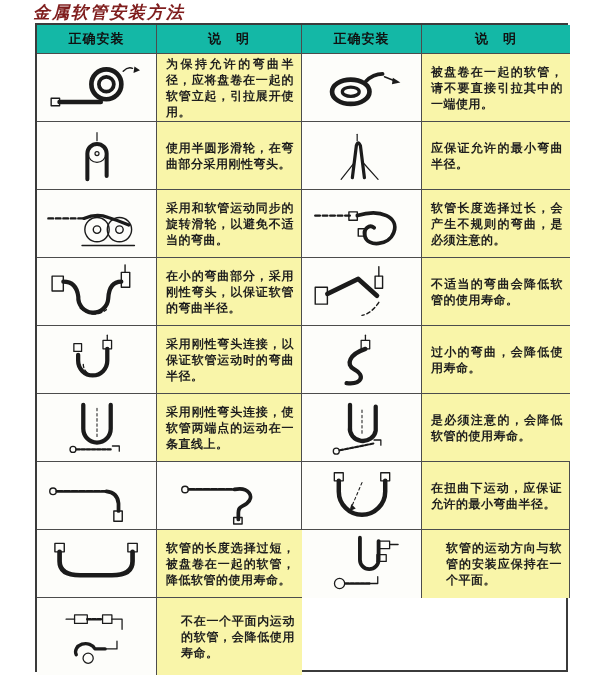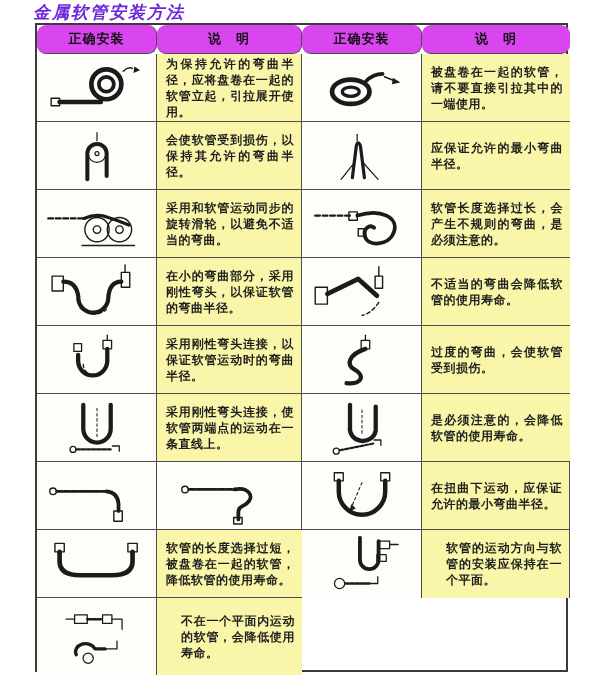--- a/index.html
+++ b/index.html
@@ -4,40 +4,40 @@
 <style>
   html,body{margin:0;padding:0;}
   body{
     width:600px;height:698px;position:relative;background:#ffffff;
     font-family:"Liberation Sans","DejaVu Sans",sans-serif;
     -webkit-font-smoothing:antialiased;
   }
   .page-title{
     position:absolute;left:33px;top:1px;margin:0;
     font-family:"DejaVu Serif","Liberation Serif",serif;
-    font-style:italic;font-weight:bold;font-size:17px;color:#6d28d9;
+    font-style:italic;font-weight:bold;font-size:17px;color:#7f1d1d;
     letter-spacing:2px;white-space:nowrap;
   }
   .install-table{
     position:absolute;left:35px;top:23px;width:533px;height:649px;
     display:grid;
     grid-template-columns:120px 145px 120px 148px;
     grid-template-rows:29px 68px 68px 68px 68px 68px 68px 68px 68px 77px;
     border:2px solid #3b3b3b;box-sizing:border-box;background:#fff;
   }
   .cell{
     box-sizing:border-box;
     border-right:1px solid #4c4c4c;border-bottom:1px solid #4c4c4c;
     overflow:hidden;
   }
   .cell.c4{border-right:none;}
   .cell.rlast{border-bottom:none;padding-left:24px;}
   .hcell{
-    background:#d946ef;display:flex;align-items:center;justify-content:center;
-    font-size:13px;font-weight:bold;color:#101010;letter-spacing:1px;border-radius:9px;
+    background:#14b8a6;display:flex;align-items:center;justify-content:center;
+    font-size:13px;font-weight:bold;color:#101010;letter-spacing:1px;
   }
   .tcell{
     background:#f9f5a9;display:flex;align-items:center;
     padding:4px 7px 4px 9px;
     font-size:12px;font-weight:bold;color:#1e1e1e;line-height:16px;
     letter-spacing:0.5px;text-align:justify;
   }
   .tcell span{width:100%;}
   .icell{
     background:#fdfdfa;display:flex;align-items:center;justify-content:center;
@@ -85,21 +85,21 @@
 
   <div class="cell icell c1">
     <svg width="90" height="60" viewBox="0 0 112 62">
       <path class="sk" d="M56,2 V12" stroke-width="1.5"></path>
       <circle class="sk" cx="56" cy="28" r="11" stroke-width="1.5"></circle>
       <circle class="sk" cx="56" cy="28" r="2.5" stroke-width="1.5"></circle>
       <path class="sk" d="M44,60 V28 A12,12 0 0 1 68,28 V56" stroke-width="5"></path>
     </svg>
   </div>
   <div class="cell tcell c2">
-      <span>会使软管受到损伤，以保持其允许的弯曲半径。</span>
+      <span>使用半圆形滑轮，在弯曲部分采用刚性弯头。</span>
     </div>
   <div class="cell icell c3">
     <svg width="90" height="60" viewBox="0 0 112 62">
       <path class="sk" d="M50,4 V12" stroke-width="1.5"></path>
       <path class="sk" d="M44,58 L49,18 Q51,11 54,18 L59,58" stroke-width="4"></path>
       <path class="sk" d="M46,40 L30,60" stroke-width="1.5"></path>
       <path class="sk" d="M58,40 L76,60" stroke-width="1.5"></path>
     </svg>
   </div>
   <div class="cell tcell c4">
@@ -170,21 +170,21 @@
       <span>采用刚性弯头连接，以保证软管运动时的弯曲半径。</span>
     </div>
   <div class="cell icell c3">
     <svg width="96" height="60" viewBox="0 0 112 62">
       <path class="sk" d="M60,2 V8" stroke-width="1.5"></path>
       <rect class="sk" x="55" y="8" width="10" height="10" stroke-width="1.5"></rect>
       <path class="sk" d="M60,18 C42,24 36,36 47,42 C60,49 56,60 38,58" stroke-width="5"></path>
     </svg>
   </div>
   <div class="cell tcell c4">
-      <span>过度的弯曲，会使软管受到损伤。</span>
+      <span>过小的弯曲，会降低使用寿命。</span>
     </div>
 
   <div class="cell icell c1">
     <svg width="96" height="60" viewBox="0 0 112 62">
       <path class="sk" d="M40,4 V32 a16,16 0 0 0 32,0 V4" stroke-width="5"></path>
       <path class="sk" d="M56,8 V42" stroke-width="1.2" stroke-dasharray="3,3"></path>
       <circle class="sk" cx="28" cy="56" r="3.5" stroke-width="1.5"></circle>
       <path class="sk" d="M32,56 H74" stroke-width="2.5" stroke-dasharray="4,2"></path>
       <path class="sk" d="M74,52 h8 v6" stroke-width="1.5"></path>
     </svg>

